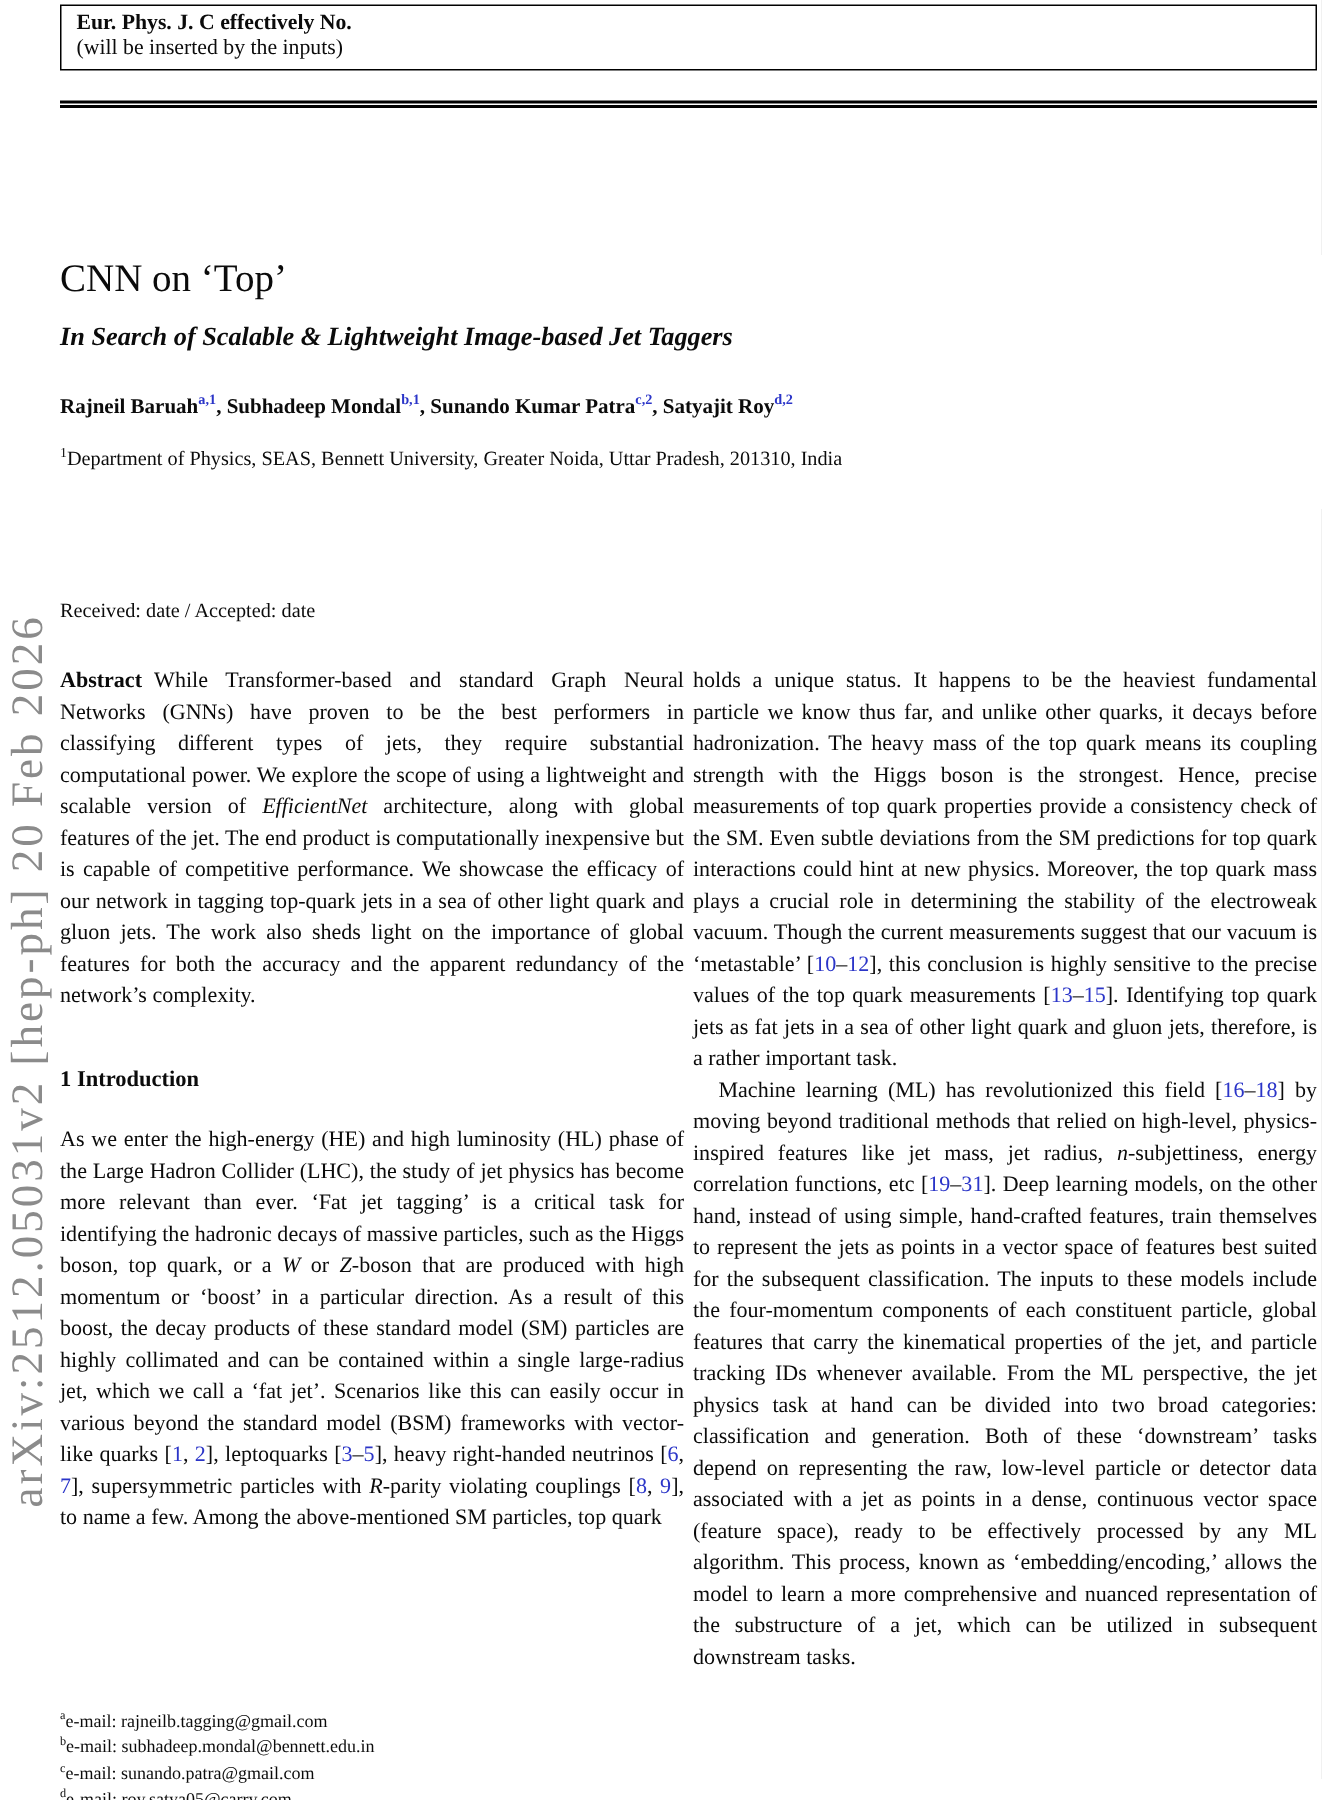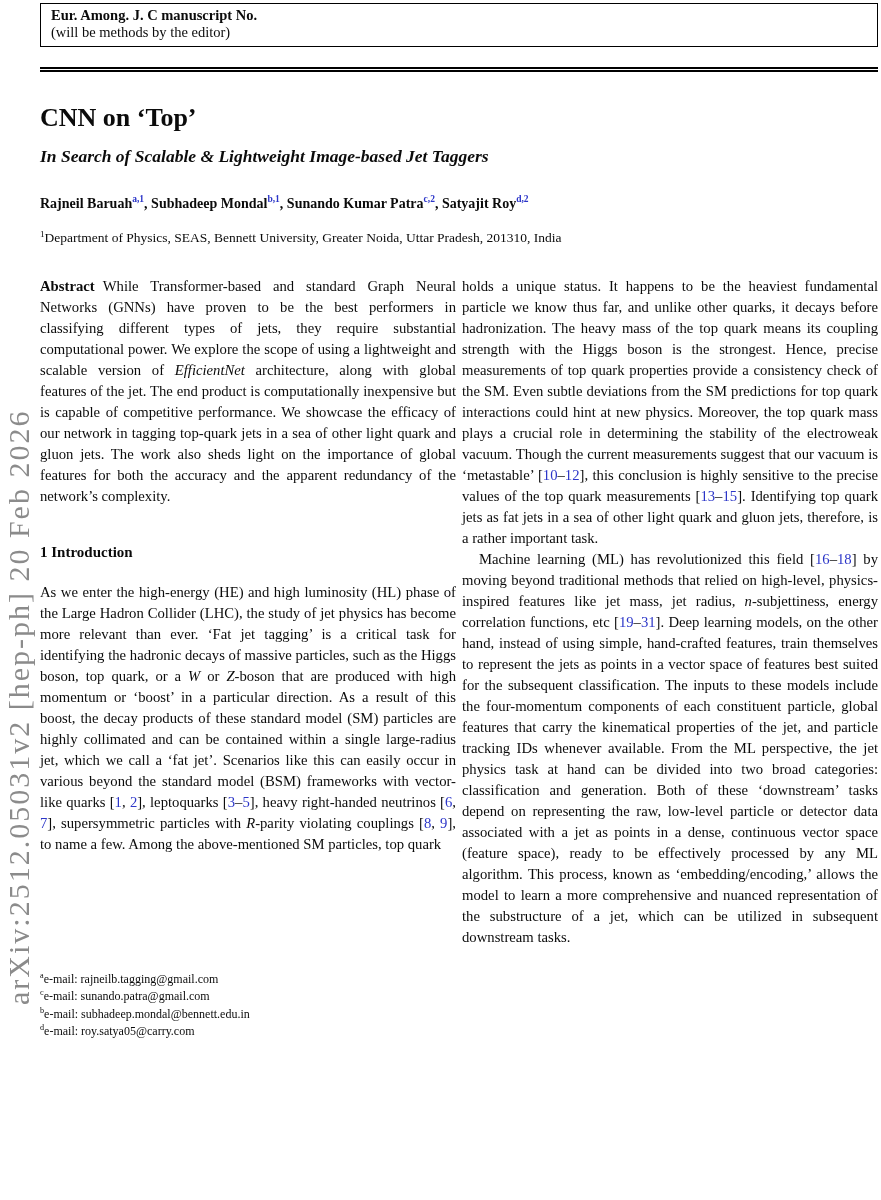--- a/index.html
+++ b/index.html
@@ -28,24 +28,24 @@
   .hb2{font-size:14.5px;line-height:17px;}
 
   .double-rule{
     margin-top:20px;
     height:5px;
     border-top:2px solid #000;
     border-bottom:2px solid #000;
   }
 
   .title{
-    margin:32px 0 0;
+    margin:100px 0 0;
     font-size:26px;
     line-height:1.1;
-    font-weight:bold;
+    font-weight:normal;
   }
   .subtitle{
     margin:13px 0 0;
     font-size:17.5px;
     line-height:1.2;
     font-weight:bold;
     font-style:italic;
   }
   .authors{
     margin-top:29px;
@@ -119,49 +119,50 @@
 </head>
 <body>
 
 <div class="page">
 
   <div class="arxiv-stamp">arXiv:2512.05031v2  [hep-ph]  20 Feb 2026</div>
 
   <div class="content">
 
     <div class="header-box">
-      <div class="hb1">Eur. Among. J. C manuscript No.</div>
-      <div class="hb2">(will be methods by the editor)</div>
+      <div class="hb1">Eur. Phys. J. C effectively No.</div>
+      <div class="hb2">(will be inserted by the inputs)</div>
     </div>
 
     <div class="double-rule"></div>
 
     <h1 class="title">CNN on ‘Top’</h1>
     <h2 class="subtitle">In Search of Scalable &amp; Lightweight Image-based Jet Taggers</h2>
 
     <div class="authors"><span class="seg-text">Rajneil Baruah</span><span class="seg-suplink">a,1</span><span class="seg-text">, Subhadeep Mondal</span><span class="seg-suplink">b,1</span><span class="seg-text">, Sunando Kumar Patra</span><span class="seg-suplink">c,2</span><span class="seg-text">, Satyajit Roy</span><span class="seg-suplink">d,2</span></div>
 
     <div class="affiliations">
       <div class="affil"><span class="seg-sup">1</span><span class="seg-text">Department of Physics, SEAS, Bennett University, Greater Noida, Uttar Pradesh, 201310, India</span></div>
     </div>
 
+    <div class="dates">Received: date / Accepted: date</div>
 
     <div class="columns">
 
       <div class="col col-left">
         <p class="abstract"><span class="abs-label">Abstract</span><span><span class="seg-text">While Transformer-based and standard Graph Neural Networks (GNNs) have proven to be the best performers in classifying different types of jets, they require substantial computational power. We explore the scope of using a lightweight and scalable version of </span><span class="seg-i">EfficientNet</span><span class="seg-text"> architecture, along with global features of the jet. The end product is computationally inexpensive but is capable of competitive performance. We showcase the efficacy of our network in tagging top-quark jets in a sea of other light quark and gluon jets. The work also sheds light on the importance of global features for both the accuracy and the apparent redundancy of the network’s complexity.</span></span></p>
 
         <h3 class="sec-heading">1 Introduction</h3>
 
         <p class="body-par"><span class="seg-text">As we enter the high-energy (HE) and high luminosity (HL) phase of the Large Hadron Collider (LHC), the study of jet physics has become more relevant than ever. ‘Fat jet tagging’ is a critical task for identifying the hadronic decays of massive particles, such as the Higgs boson, top quark, or a </span><span class="seg-i">W</span><span class="seg-text"> or </span><span class="seg-i">Z</span><span class="seg-text">-boson that are produced with high momentum or ‘boost’ in a particular direction. As a result of this boost, the decay products of these standard model (SM) particles are highly collimated and can be contained within a single large-radius jet, which we call a ‘fat jet’. Scenarios like this can easily occur in various beyond the standard model (BSM) frameworks with vector-like quarks [</span><span class="seg-cite">1</span><span class="seg-text">, </span><span class="seg-cite">2</span><span class="seg-text">], leptoquarks [</span><span class="seg-cite">3</span><span class="seg-text">–</span><span class="seg-cite">5</span><span class="seg-text">], heavy right-handed neutrinos [</span><span class="seg-cite">6</span><span class="seg-text">, </span><span class="seg-cite">7</span><span class="seg-text">], supersymmetric particles with </span><span class="seg-i">R</span><span class="seg-text">-parity violating couplings [</span><span class="seg-cite">8</span><span class="seg-text">, </span><span class="seg-cite">9</span><span class="seg-text">], to name a few. Among the above-mentioned SM particles, top quark</span></p>
 
         <div class="footnotes">
           <div class="footnote"><span class="seg-sup">a</span><span class="seg-text">e-mail: rajneilb.tagging@gmail.com</span></div>
+          <div class="footnote"><span class="seg-sup">b</span><span class="seg-text">e-mail: subhadeep.mondal@bennett.edu.in</span></div>
           <div class="footnote"><span class="seg-sup">c</span><span class="seg-text">e-mail: sunando.patra@gmail.com</span></div>
-          <div class="footnote"><span class="seg-sup">b</span><span class="seg-text">e-mail: subhadeep.mondal@bennett.edu.in</span></div>
           <div class="footnote"><span class="seg-sup">d</span><span class="seg-text">e-mail: roy.satya05@carry.com</span></div>
         </div>
       </div>
 
       <div class="col col-right">
         <p class="body-par"><span class="seg-text">holds a unique status. It happens to be the heaviest fundamental particle we know thus far, and unlike other quarks, it decays before hadronization. The heavy mass of the top quark means its coupling strength with the Higgs boson is the strongest. Hence, precise measurements of top quark properties provide a consistency check of the SM. Even subtle deviations from the SM predictions for top quark interactions could hint at new physics. Moreover, the top quark mass plays a crucial role in determining the stability of the electroweak vacuum. Though the current measurements suggest that our vacuum is ‘metastable’ [</span><span class="seg-cite">10</span><span class="seg-text">–</span><span class="seg-cite">12</span><span class="seg-text">], this conclusion is highly sensitive to the precise values of the top quark measurements [</span><span class="seg-cite">13</span><span class="seg-text">–</span><span class="seg-cite">15</span><span class="seg-text">]. Identifying top quark jets as fat jets in a sea of other light quark and gluon jets, therefore, is a rather important task.</span></p>
         <p class="body-par indent"><span class="seg-text">Machine learning (ML) has revolutionized this field [</span><span class="seg-cite">16</span><span class="seg-text">–</span><span class="seg-cite">18</span><span class="seg-text">] by moving beyond traditional methods that relied on high-level, physics-inspired features like jet mass, jet radius, </span><span class="seg-i">n</span><span class="seg-text">-subjettiness, energy correlation functions, etc [</span><span class="seg-cite">19</span><span class="seg-text">–</span><span class="seg-cite">31</span><span class="seg-text">]. Deep learning models, on the other hand, instead of using simple, hand-crafted features, train themselves to represent the jets as points in a vector space of features best suited for the subsequent classification. The inputs to these models include the four-momentum components of each constituent particle, global features that carry the kinematical properties of the jet, and particle tracking IDs whenever available. From the ML perspective, the jet physics task at hand can be divided into two broad categories: classification and generation. Both of these ‘downstream’ tasks depend on representing the raw, low-level particle or detector data associated with a jet as points in a dense, continuous vector space (feature space), ready to be effectively processed by any ML algorithm. This process, known as ‘embedding/encoding,’ allows the model to learn a more comprehensive and nuanced representation of the substructure of a jet, which can be utilized in subsequent downstream tasks.</span></p>
       </div>
 
     </div>

